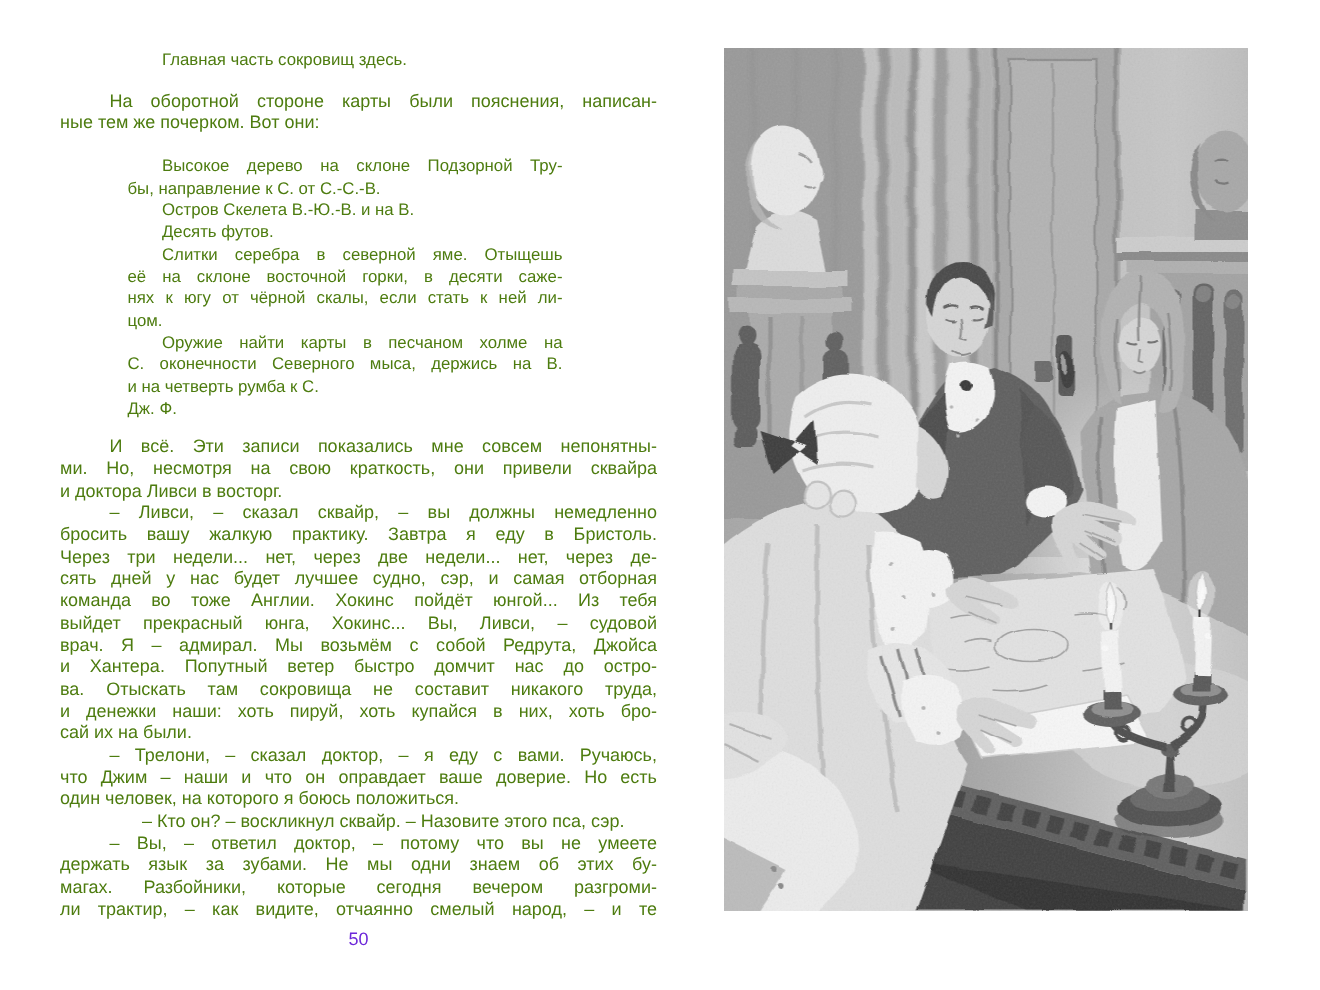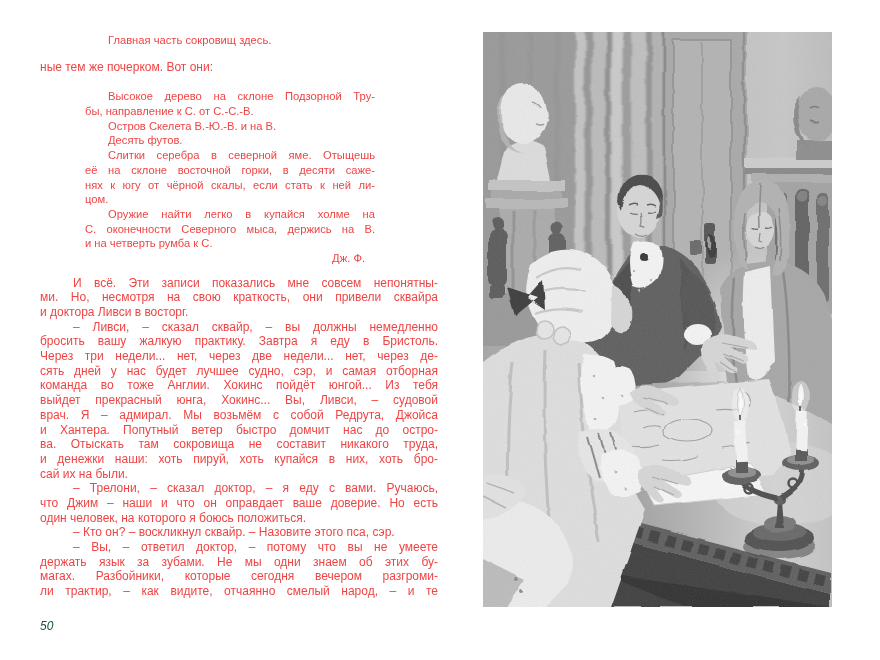--- a/index.html
+++ b/index.html
@@ -5,42 +5,42 @@
   html,body{margin:0;padding:0;}
   body{
     width:880px;height:660px;overflow:hidden;position:relative;
     background:#ffffff;
     font-family:"Liberation Sans", sans-serif;
     -webkit-font-smoothing:antialiased;
   }
   
   .text-col{
     position:absolute;left:40px;top:33px;width:398px;
-    color:#ef4444;
+    color:#4d7c0f;
   }
   .line{
     height:14.7px;line-height:14.7px;font-size:12px;
     white-space:normal;overflow:visible;
   }
   .line.just{text-align:justify;text-align-last:justify;}
   
   .block.note .line,.block.qpara .line{
     margin-left:45px;width:290px;font-size:11.2px;
   }
   .block.note .line.first,.block.qpara .line.first{text-indent:23px;}
-  .block.intro .line.first,.block.para .line.first{text-indent:33px;}
+  .block.intro .line.first,.block.para .line.first{text-indent:33px;text-align:center;}
   .block.sig .line{
-    margin-left:45px;width:280px;font-size:11.2px;text-align:right;
+    margin-left:45px;width:280px;font-size:11.2px;
   }
   .block.note{margin-bottom:12px;}
   .block.intro{margin-bottom:15px;}
   .block.sig{margin-bottom:10px;}
   .page-num{
     position:absolute;left:40px;top:619px;width:398px;
-    font-size:12px;color:#14532d;font-style:italic;
+    text-align:center;font-size:12px;color:#6d28d9;
   }
   
   .illo{
     position:absolute;left:483px;top:32px;width:349px;height:575px;
   }
   .illo svg{display:block;width:100%;height:100%;}
   .marble{fill:var(--marble);}
   .bronze{fill:var(--bronze);}
   .skin{fill:var(--skin);}
   .white{fill:var(--white);}
@@ -53,40 +53,41 @@
   .fl{stroke:#b9b9b9;stroke-width:.6;}
 </style>
 </head>
 <body>
 
 <div class="text-col">
     <div class="block note">
       <div class="line first">Главная часть сокровищ здесь.</div>
     </div>
     <div class="block intro">
+      <div class="line first just">На оборотной стороне карты были пояснения, написан-</div>
       <div class="line">ные тем же почерком. Вот они:</div>
     </div>
     <div class="block qpara">
       <div class="line first just">Высокое дерево на склоне Подзорной Тру-</div>
       <div class="line">бы, направление к С. от С.-С.-В.</div>
     </div>
     <div class="block qpara">
       <div class="line first">Остров Скелета В.-Ю.-В. и на В.</div>
     </div>
     <div class="block qpara">
       <div class="line first">Десять футов.</div>
     </div>
     <div class="block qpara">
       <div class="line first just">Слитки серебра в северной яме. Отыщешь</div>
       <div class="line just">её на склоне восточной горки, в десяти саже-</div>
       <div class="line just">нях к югу от чёрной скалы, если стать к ней ли-</div>
       <div class="line">цом.</div>
     </div>
     <div class="block qpara">
-      <div class="line first just">Оружие найти легко в купайся холме на</div>
+      <div class="line first just">Оружие найти карты в песчаном холме на</div>
       <div class="line just">С. оконечности Северного мыса, держись на В.</div>
       <div class="line">и на четверть румба к С.</div>
     </div>
     <div class="block sig">
       <div class="line first">Дж. Ф.</div>
     </div>
     <div class="block para">
       <div class="line first just">И всё. Эти записи показались мне совсем непонятны-</div>
       <div class="line just">ми. Но, несмотря на свою краткость, они привели сквайра</div>
       <div class="line">и доктора Ливси в восторг.</div>

